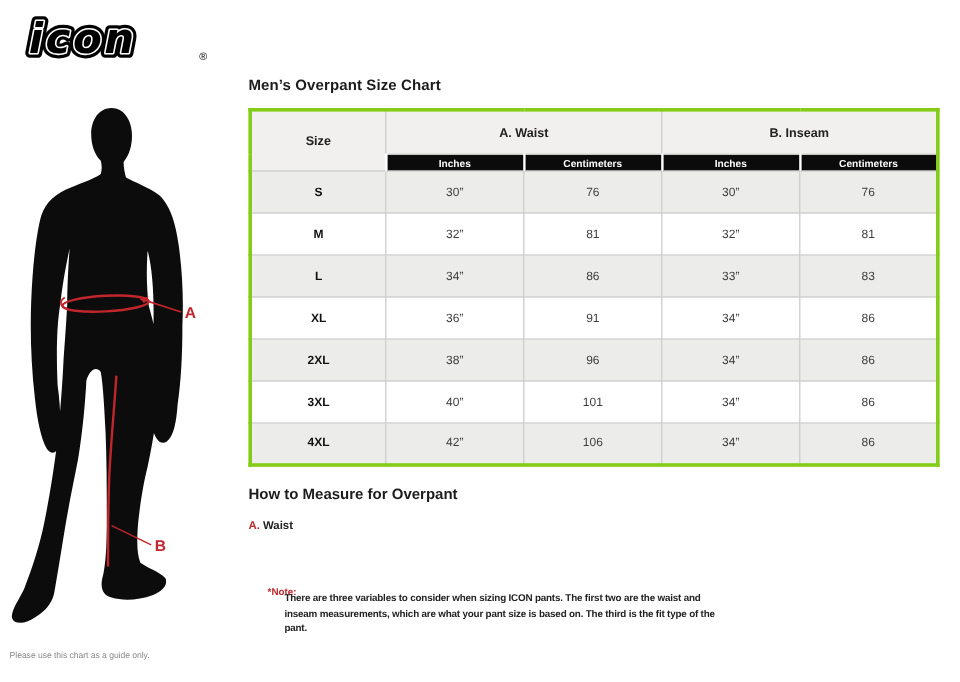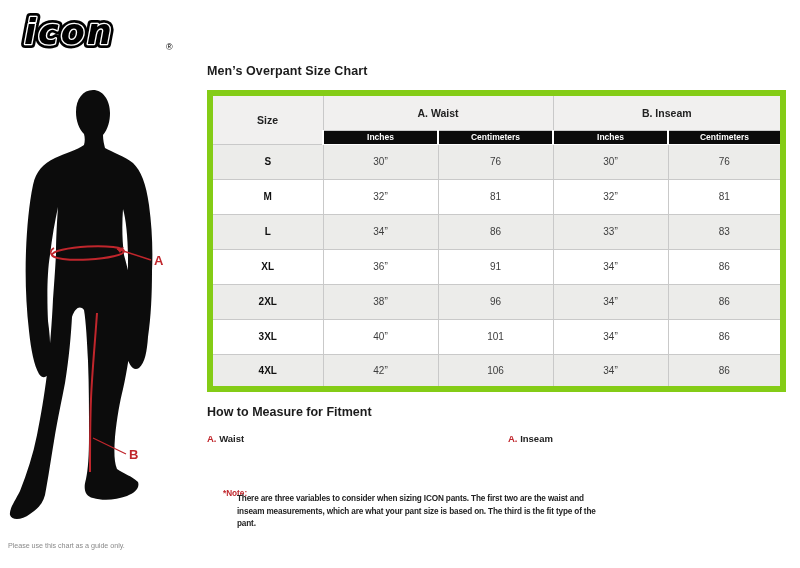--- a/index.html
+++ b/index.html
@@ -19,21 +19,21 @@
 
   
   .chart-title {
     position:absolute; left:207px; top:64px;
     font-size:12.5px; font-weight:bold; color:#1c1c1c; letter-spacing:.1px;
   }
 
   table.size-table {
     position:absolute; left:207px; top:90px; width:575px;
     border-collapse:collapse; table-layout:fixed;
-    border:6px solid #84cc16;
+    border:3px solid #84cc16;
   }
   table.size-table td {
     border:1px solid #c9c9c9; text-align:center; vertical-align:middle;
   }
   tr.group-row { height:37px; }
   tr.group-row td { background:#f1f0ef; font-weight:bold; font-size:10.5px; color:#222; }
   td.size-head { background:#f1f0ef; font-weight:bold; font-size:10.5px; color:#222; }
   tr.unit-row { height:14px; }
   tr.unit-row td {
     background:#0b0b0b; color:#ffffff; font-weight:bold; font-size:8.5px;
@@ -215,34 +215,30 @@
       <tr class="data-row alt">
         <td class="sz">4XL</td>
         <td>42”</td>
         <td>106</td>
         <td>34”</td>
         <td>86</td>
       </tr>
     </tbody>
   </table>
 
-  <div class="measure-title">How to Measure for Fitment</div>
+  <div class="measure-title">How to Measure for Overpant</div>
 
   <div class="measure-col c1">
     <div class="measure-sub">
       <span class="red">A.</span>
       <span>Waist</span>
     </div>
   </div>
 
   <div class="measure-col c2">
-    <div class="measure-sub">
-      <span class="red">A.</span>
-      <span>Inseam</span>
-    </div>
   </div>
 
   <div class="note-block">
     <div class="note-label">*Note:</div>
     <div class="note-text">There are three variables to consider when sizing ICON pants. The first two are the waist and inseam measurements, which are what your pant size is based on. The third is the fit type of the pant.</div>
   </div>
 
   <div class="footer">
     <div>Please use this chart as a guide only.</div>
   </div>

